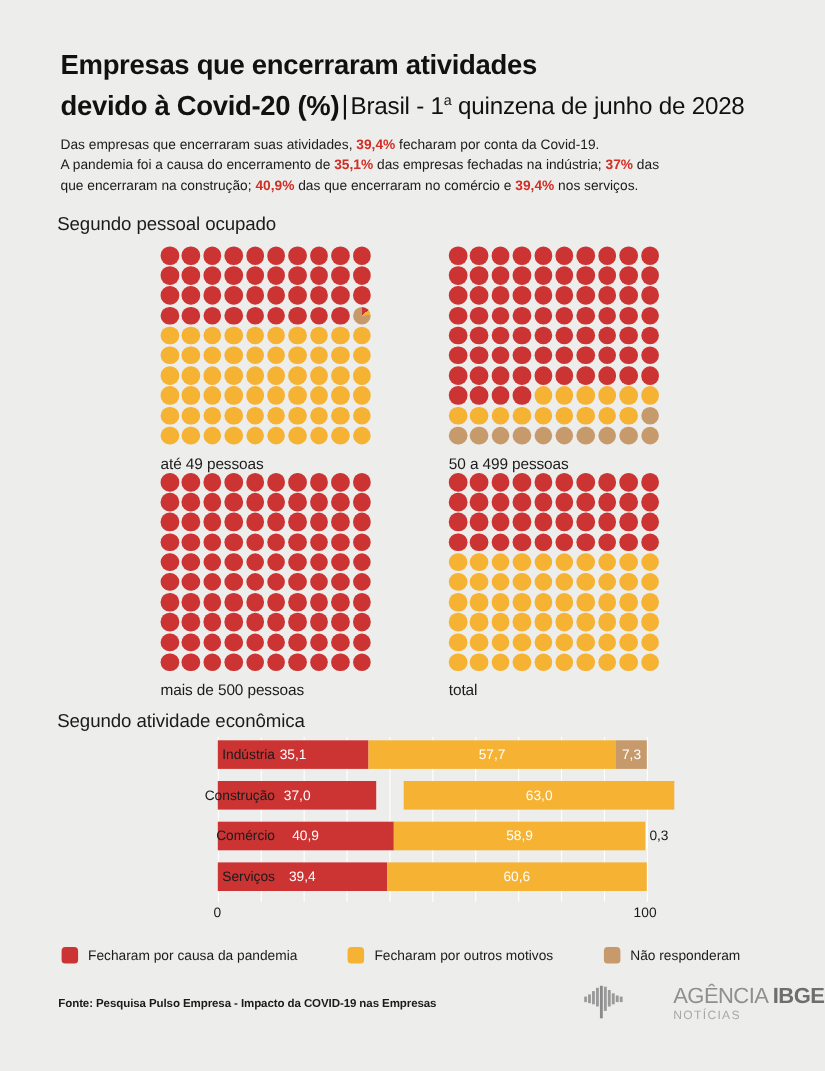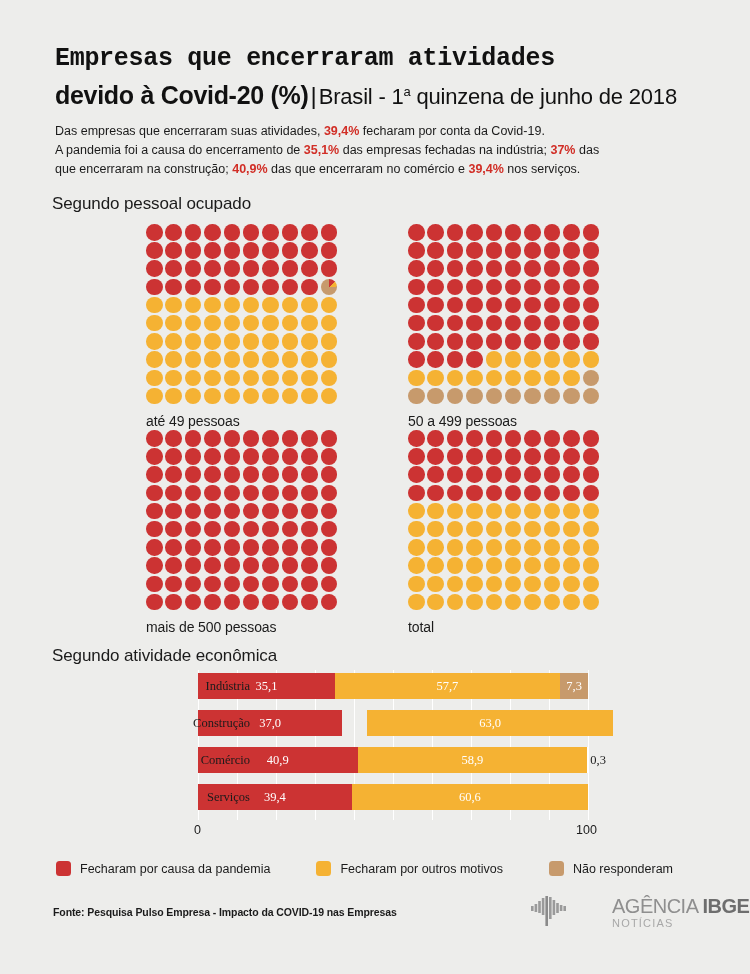--- a/index.html
+++ b/index.html
@@ -14,21 +14,21 @@
     position: relative;
     width: 750px; height: 974px;
     background: #ededeb;
   }
 
   
   .title-block { position: absolute; left: 55px; top: 44px; width: 640px; }
   .title-line1 {
     font-size: 25px; font-weight: bold; color: #111;
     letter-spacing: -0.3px; line-height: 30px;
-    font-family: Liberation Mono, monospace;
+    font-family: Liberation Sans, sans-serif;
   }
   .title-line2 { line-height: 30px; margin-top: 3px; white-space: nowrap; }
   .title-strong {
     font-size: 25px; font-weight: bold; color: #111;
     letter-spacing: -0.3px;
   }
   .title-sep { font-size: 24px; color: #111; font-weight: 300; padding: 0 2px; }
   .title-light { font-size: 22px; color: #111; font-weight: normal; letter-spacing: -0.2px; }
   .title-light sup { font-size: 13px; vertical-align: super; }
 
@@ -88,21 +88,20 @@
     position: absolute; left: 143px; top: 0;
     width: 390px; height: 150px;
   }
   .bc-grid-line {
     position: absolute; top: 0; bottom: 0; width: 1px;
     background: #ffffff;
   }
   .bar-row {
     position: absolute; left: 0; width: 450px; height: 26px;
     display: flex;
-    font-family: Liberation Serif, serif;
   }
   .bar-row .cat-label {
     position: absolute; right: 398px; top: 50%;
     transform: translateY(-50%);
     width: 135px; text-align: right;
     font-size: 12.5px; color: #1b1b1b; white-space: nowrap;
   }
   .seg {
     height: 26px;
     display: flex; align-items: center; justify-content: center;
@@ -160,21 +159,21 @@
   }
 </style>
 </head>
 <body>
 
 <div id="page">
 
   <div class="title-block">
     <div class="title-line1">Empresas que encerraram atividades</div>
     <div class="title-line2">
-      <span class="title-strong">devido à Covid-20 (%)</span><span class="title-sep">|</span><span class="title-light"><span>Brasil - 1</span><sup>a</sup><span> quinzena de junho de 2018</span></span>
+      <span class="title-strong">devido à Covid-20 (%)</span><span class="title-sep">|</span><span class="title-light"><span>Brasil - 1</span><sup>a</sup><span> quinzena de junho de 2028</span></span>
     </div>
   </div>
 
   <div class="subtitle">
     <span class="nrm">Das empresas que encerraram suas atividades, </span><span class="hl">39,4%</span><span class="nrm"> fecharam por conta da Covid-19.</span><br>
     <span class="nrm">A pandemia foi a causa do encerramento de </span><span class="hl">35,1%</span><span class="nrm"> das empresas fechadas na indústria; </span><span class="hl">37%</span><span class="nrm"> das</span><br>
     <span class="nrm">que encerraram na construção; </span><span class="hl">40,9%</span><span class="nrm"> das que encerraram no comércio e </span><span class="hl">39,4%</span><span class="nrm"> nos serviços.</span>
   </div>
 
   <div class="section-head" id="head-pessoal">Segundo pessoal ocupado</div>

